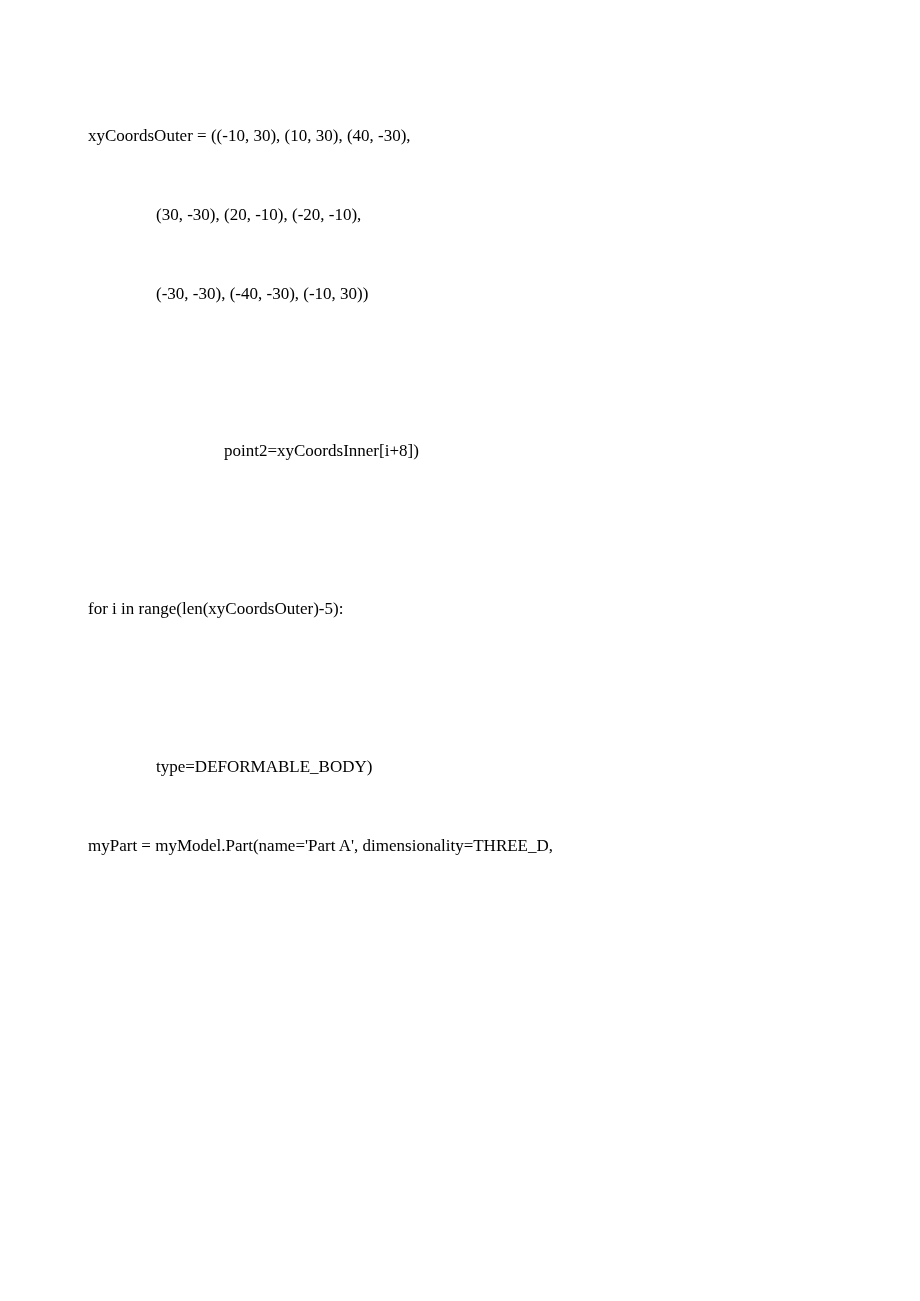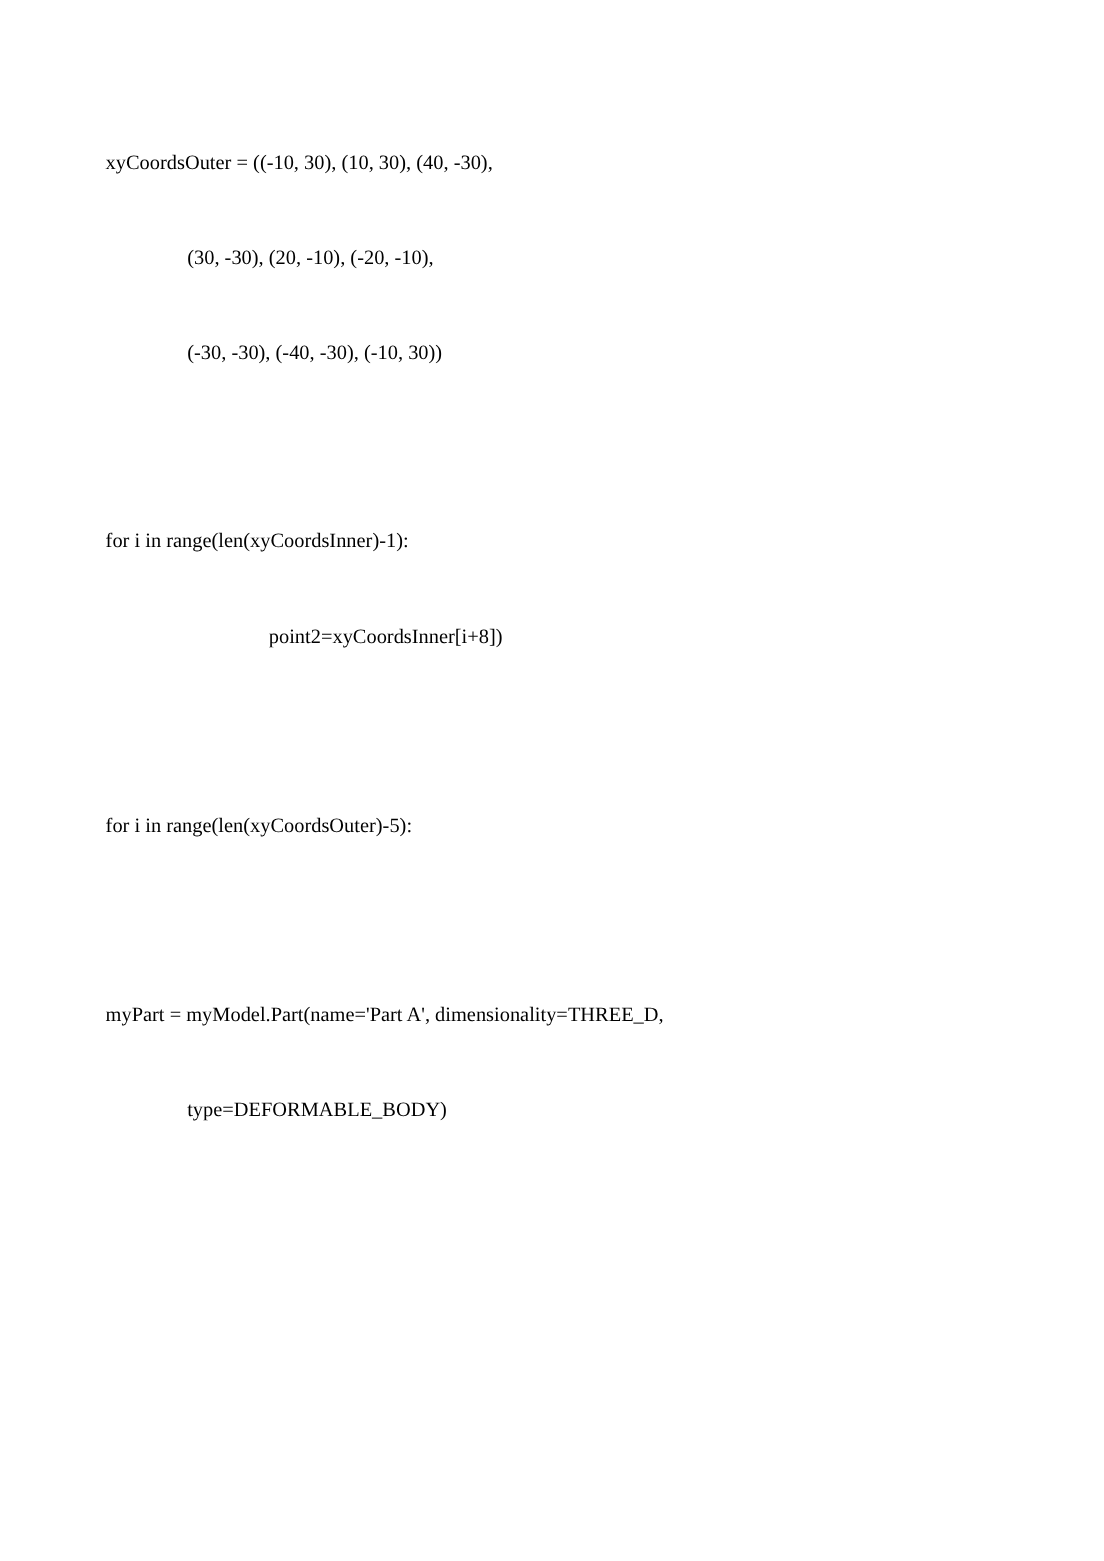--- a/index.html
+++ b/index.html
@@ -25,27 +25,26 @@
   .blank { height: 26px; }
 </style>
 </head>
 <body>
 
 <div class="code-block">
   <span class="code-line">xyCoordsOuter = ((-10, 30), (10, 30), (40, -30),</span>
   <span class="code-line indent-1">(30, -30), (20, -10), (-20, -10),</span>
   <span class="code-line indent-1">(-30, -30), (-40, -30), (-10, 30))</span>
   <div class="blank"></div>
-  <span class="code-line">for i in range(len(xyCoordsInner)-1):</span>
   <span class="code-line indent-2">point2=xyCoordsInner[i+8])</span>
   <div class="blank"></div>
   <span class="code-line">for i in range(len(xyCoordsOuter)-5):</span>
   <div class="blank"></div>
+  <span class="code-line indent-1">type=DEFORMABLE_BODY)</span>
   <span class="code-line">myPart = myModel.Part(name='Part A', dimensionality=THREE_D,</span>
-  <span class="code-line indent-1">type=DEFORMABLE_BODY)</span>
   <div class="blank"></div>
   
   
   
   
   
   
   
   
 </div>

